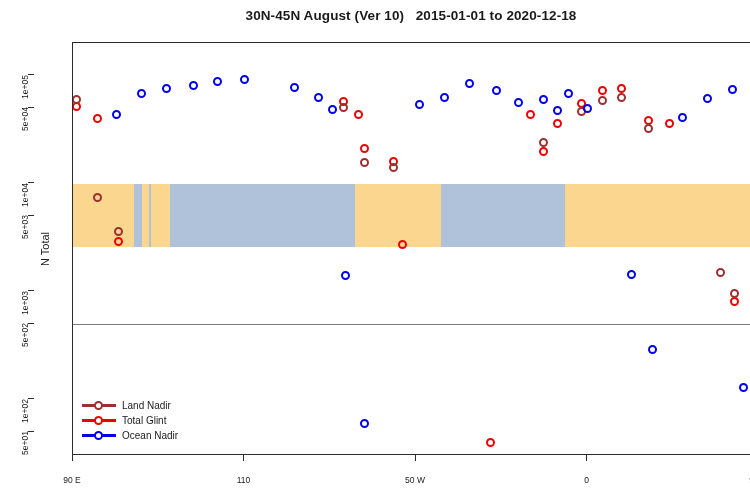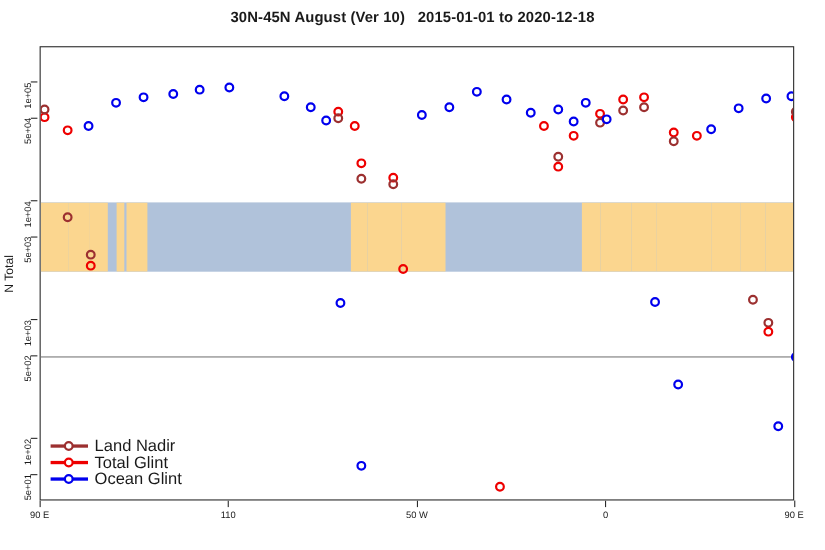--- a/index.html
+++ b/index.html
@@ -1,19 +1,19 @@
 <!DOCTYPE html>
 <html><head>
 <meta charset="utf-8">
 <style>
   html,body{margin:0;padding:0;background:#fff;}
   body{width:750px;height:500px;position:relative;overflow:hidden;
        font-family:"Liberation Sans",sans-serif;color:#1a1a1a;}
 
-  #plot-root{position:absolute;inset:0;}
+  #plot-root{position:absolute;inset:0;margin-left:36px;}
 
   
   #chart-title{position:absolute;left:0;top:8px;width:750px;text-align:center;
      font-size:13.5px;font-weight:bold;letter-spacing:.1px;white-space:pre;}
 
   
   #plot-area{position:absolute;left:36px;top:42px;width:686px;height:413px;
      border:1.3px solid #2b2b2b;box-sizing:border-box;background:#fff;overflow:hidden;}
 
   
@@ -31,36 +31,36 @@
   .pt.land_nadir{border-color:#9c3030;}
 
   
   .ytick{position:absolute;right:723px;width:0;height:0;}
   .ytick i{position:absolute;right:-7px;top:-0.5px;width:6px;height:1.3px;background:#2b2b2b;display:block;}
   .ytick span{position:absolute;right:2px;top:0;transform:translateY(-50%) rotate(-90deg);
      transform-origin:100% 50%;font-size:8.5px;white-space:nowrap;color:#1a1a1a;}
 
   .xtick{position:absolute;top:455px;width:0;height:0;}
   .xtick i{position:absolute;left:-0.5px;top:0;width:1.3px;height:6px;background:#2b2b2b;display:block;}
-  .xtick span{position:absolute;top:8px;left:0;transform:translateX(-50%);
+  .xtick span{position:absolute;top:20px;left:0;transform:translateX(-50%);
      font-size:8.5px;white-space:nowrap;}
 
   #ylabel{position:absolute;left:2px;top:42px;height:413px;width:14px;}
   #ylabel span{position:absolute;left:50%;top:50%;transform:translate(-50%,-50%) rotate(-90deg);
      font-size:11px;white-space:nowrap;}
   #xlabel{position:absolute;left:36px;top:476px;width:686px;text-align:center;font-size:11px;}
 
   
   #legend{position:absolute;left:46px;top:398px;}
   .legend-row{display:flex;align-items:center;height:15px;}
   .legend-key{position:relative;width:34px;height:11px;margin-right:6px;}
   .legend-key .bar{position:absolute;left:0;top:4.4px;width:34px;height:2.4px;}
   .legend-key .ring{position:absolute;left:12px;top:1px;width:9px;height:9px;
      border-radius:50%;border:2.4px solid #000;background:#fff;box-sizing:border-box;}
-  .legend-label{font-size:15px;line-height:11px;}
+  .legend-label{font-size:10px;line-height:11px;}
 </style>
 </head>
 <body>
 
 <div id="plot-root">
 
   <div id="chart-title">30N-45N August (Ver 10)   2015-01-01 to 2020-12-18</div>
 
   <div id="ylabel">
     <span>N Total</span>
@@ -224,16 +224,16 @@
           <div class="bar" style="background: rgb(238, 0, 0);"></div>
           <div class="ring" style="border-color: rgb(238, 0, 0);"></div>
         </div>
         <div class="legend-label">Total Glint</div>
       </div>
       <div class="legend-row">
         <div class="legend-key">
           <div class="bar" style="background: rgb(0, 0, 238);"></div>
           <div class="ring" style="border-color: rgb(0, 0, 238);"></div>
         </div>
-        <div class="legend-label">Ocean Glint</div>
+        <div class="legend-label">Ocean Nadir</div>
       </div>
     </div>
 </div>
 
 </body></html>

